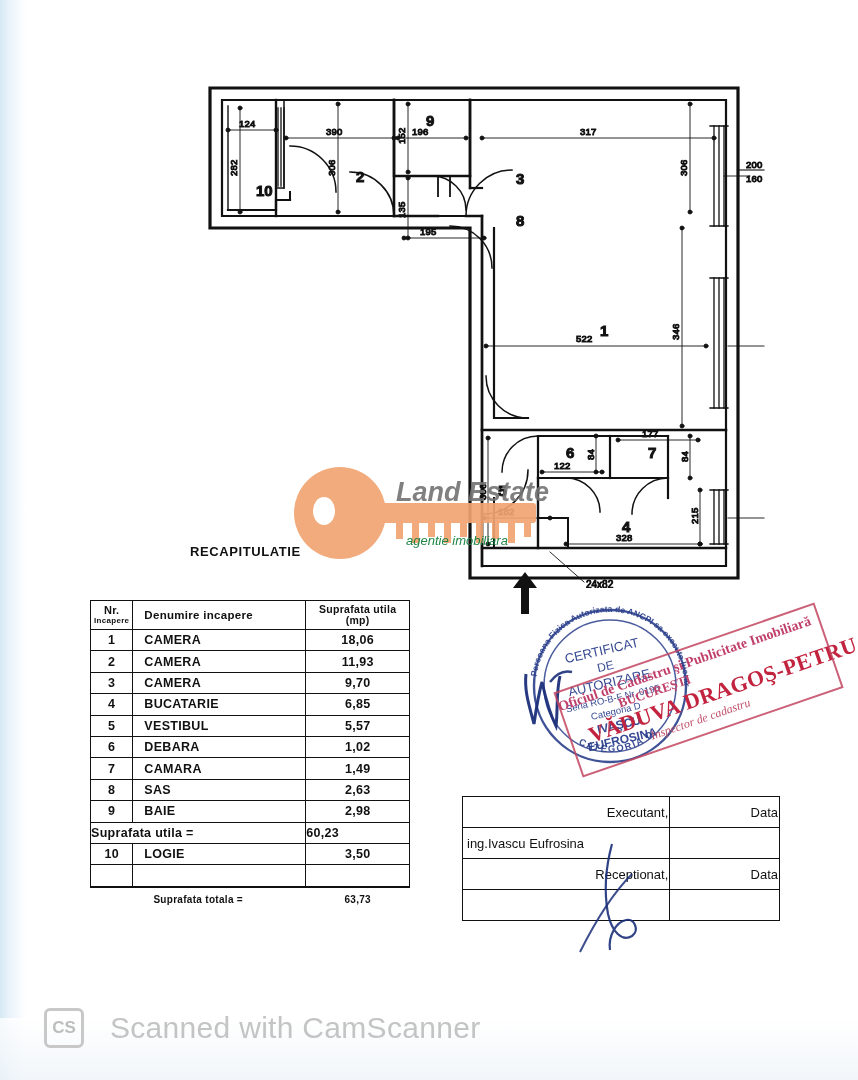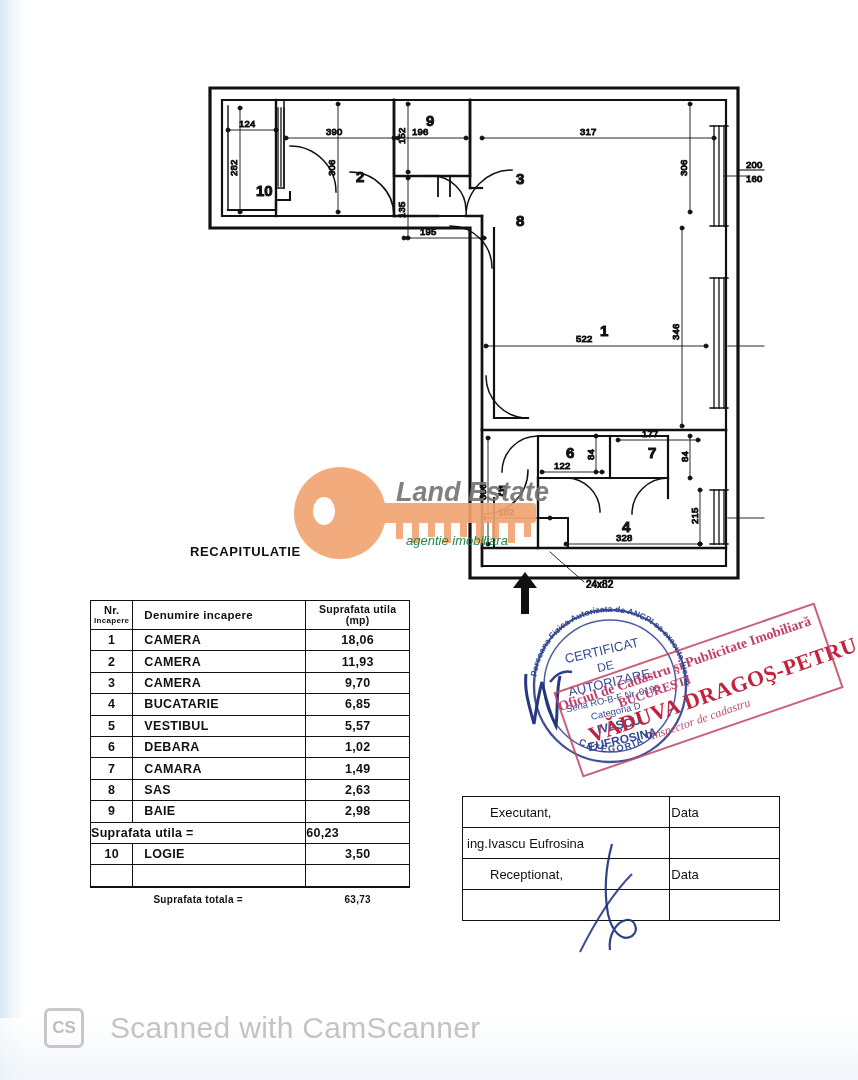--- a/index.html
+++ b/index.html
@@ -70,23 +70,23 @@
   .red-line4{font-size:12px;color:#c0506a;font-family:"Liberation Serif",serif;
      white-space:nowrap;margin-left:78px;font-style:italic;}
   #red-border{position:absolute;left:0;top:-8px;width:272px;height:86px;
      border:2px solid #c2445f;opacity:.85;}
 
   
   #sig-table{position:absolute;left:462px;top:796px;width:318px;}
   #sig-table table{border-collapse:collapse;width:318px;}
   #sig-table td{border:1.5px solid #111;height:28px;font-size:13px;color:#111;
      font-family:"Liberation Sans",sans-serif;}
-  #sig-table .c-left{width:196px;text-align:left;padding-left:27px;}
+  #sig-table .c-left{width:196px;text-align:right;padding-left:27px;}
   #sig-table .c-left.lft{text-align:left;padding-left:4px;}
-  #sig-table .c-right{width:120px;text-align:left;}
+  #sig-table .c-right{width:120px;text-align:right;}
 
   
   .ink{position:absolute;pointer-events:none;}
 
   
   #camscanner{position:absolute;left:44px;top:1008px;display:flex;align-items:center;gap:26px;}
   #cs-logo{width:34px;height:34px;border:3px solid #c8c8c8;border-radius:6px;
      display:flex;align-items:center;justify-content:center;
      font-size:17px;font-weight:bold;color:#bdbdbd;font-family:"Liberation Sans",sans-serif;}
   #cs-text{font-size:30px;color:#c4c4c4;font-family:"Liberation Sans",sans-serif;letter-spacing:.3px;}

